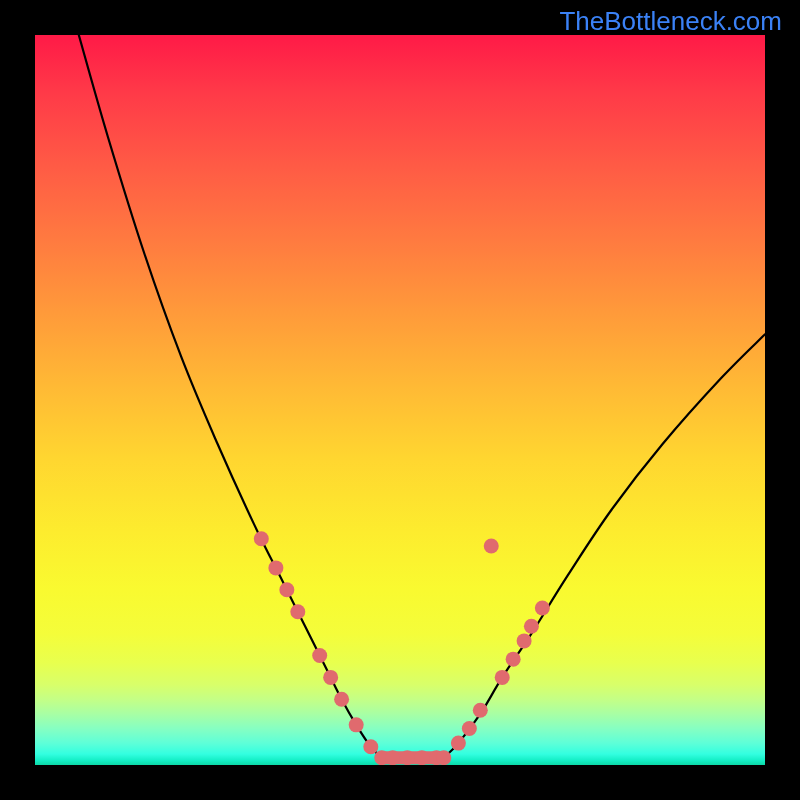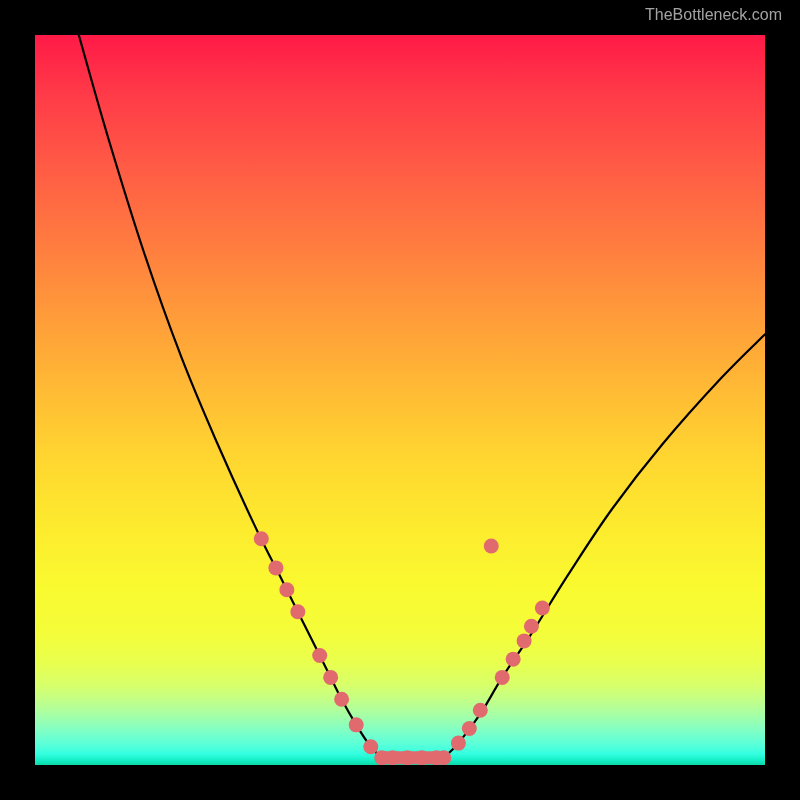--- a/index.html
+++ b/index.html
@@ -8,22 +8,22 @@
     height: 800px;
     background: #000;
     position: relative;
     font-family: Arial, sans-serif;
     overflow: hidden;
   }
   .watermark {
     position: absolute;
     top: 6px;
     right: 18px;
-    color: #a3a3a3;
-    font-size: 16px;
+    color: #3b82f6;
+    font-size: 26px;
     font-weight: 500;
     z-index: 10;
   }
   .plot-area {
     position: absolute;
     left: 35px;
     top: 35px;
     width: 730px;
     height: 730px;
     overflow: hidden;

